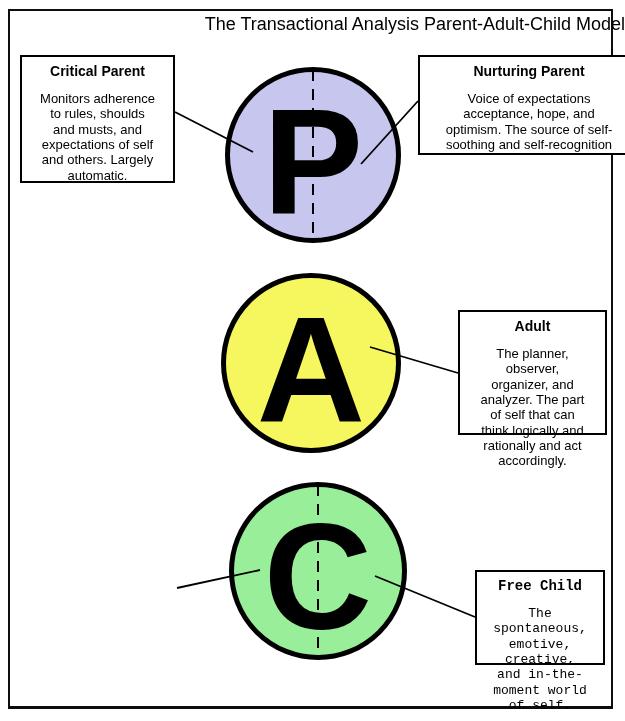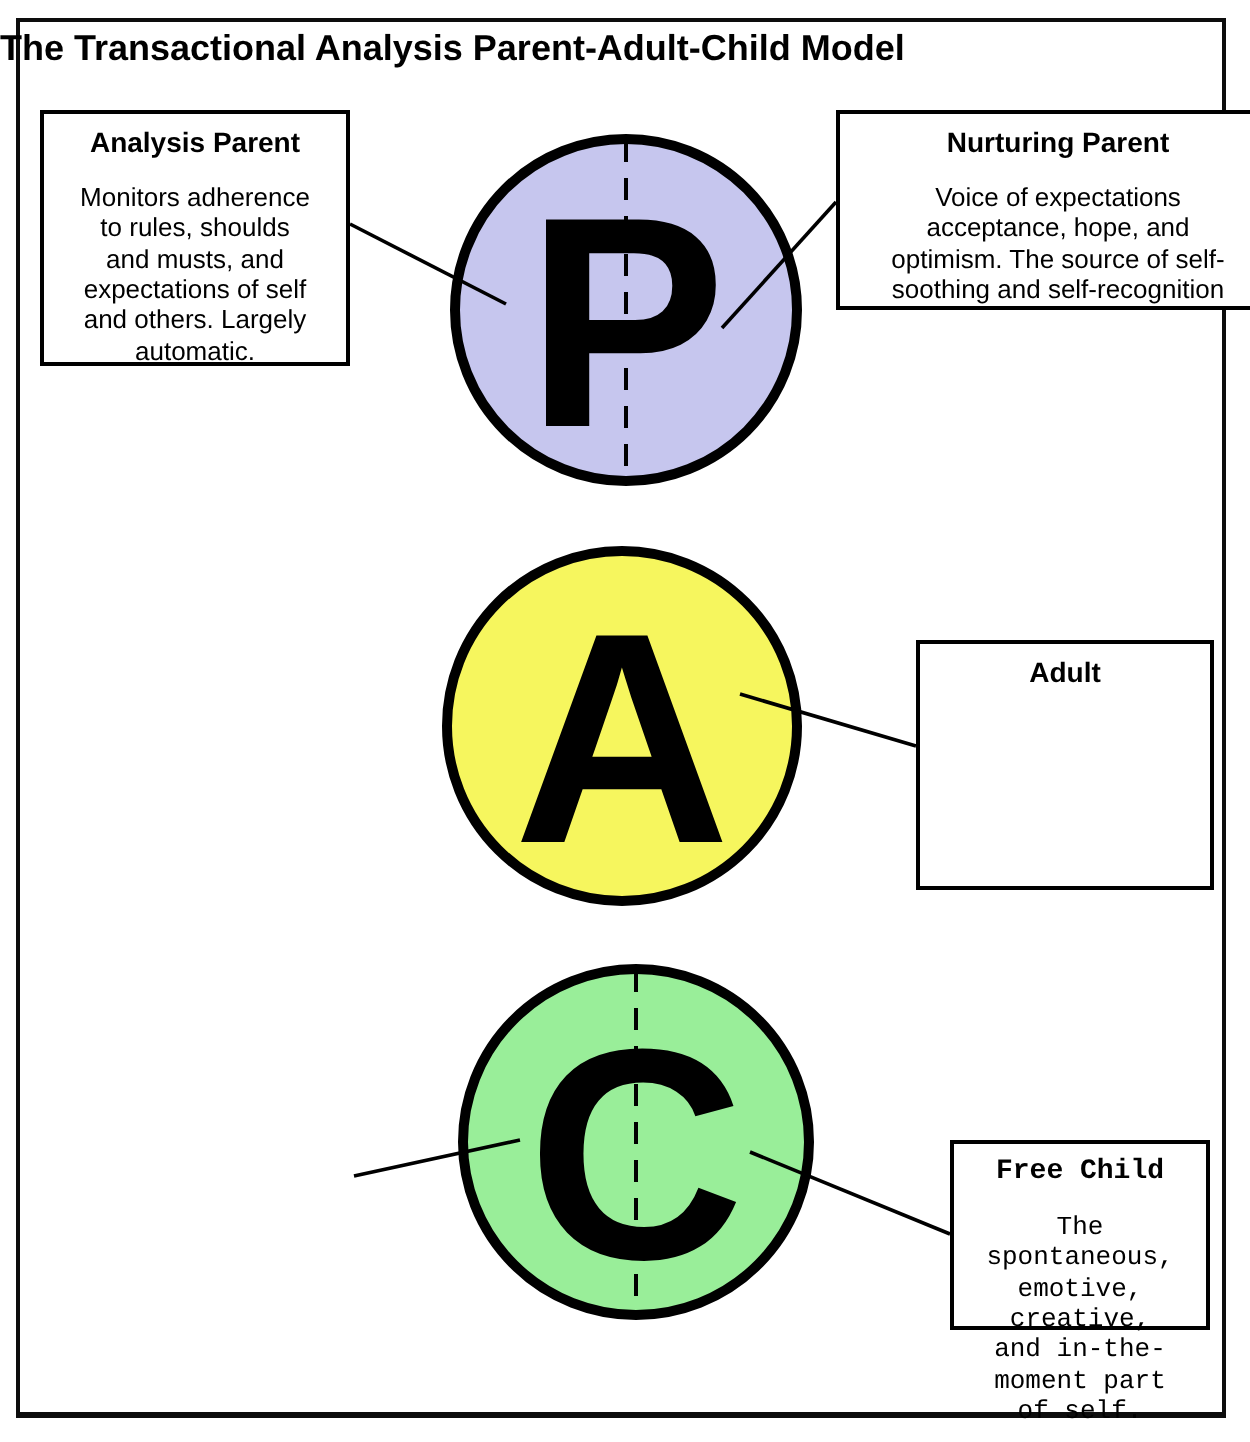--- a/index.html
+++ b/index.html
@@ -6,41 +6,41 @@
   .canvas {
     position:relative; width:625px; height:721px; background:#ffffff;
     font-family:"Liberation Sans", sans-serif; color:#000; overflow:hidden;
   }
   .frame {
     position:absolute; left:8px; top:9px; width:601px; height:695px;
     border:2px solid #0d0d0d; border-bottom-width:3px;
   }
   .title {
     position:absolute; top:14px; left:0; width:100%;
-    text-align:left; font-size:18px; font-weight:bold;
+    text-align:right; font-size:18px; font-weight:normal;
   }
   .circle {
     position:absolute; border-radius:50%; border:5px solid #000;
     box-sizing:border-box; display:flex; align-items:center; justify-content:center;
   }
   .circle .big-letter {
     font-size:150px; font-weight:bold; line-height:1; transform:translateY(6px);
   }
   #circle-parent { left:225px; top:67px;  width:176px; height:176px; }
   #circle-adult  { left:221px; top:273px; width:180px; height:180px; }
   #circle-child  { left:229px; top:482px; width:178px; height:178px; }
   .label-box {
     position:absolute; background:#ffffff; border:2px solid #000;
     box-sizing:border-box; text-align:center; padding:6px 4px 4px 4px;
   }
   .label-box .box-title { font-size:14px; font-weight:bold; margin:0 0 1px 0; }
   .label-box .box-body  { font-size:13px; margin:12px; line-height:1.18; }
   #box-critical  { left:20px;  top:55px;  width:155px; height:128px; }
   #box-nurturing { left:418px; top:55px;  width:222px; height:100px; }
-  #box-adult     { left:458px; top:320px; width:149px; height:125px; }
+  #box-adult     { left:458px; top:310px; width:149px; height:125px; }
   #box-adaptive  { left:20px;  top:507px; width:155px; height:160px; }
   #box-free      { left:475px; top:570px; width:130px; height:95px;font-family:Liberation Mono, monospace;  }
   .overlay { position:absolute; left:0; top:0; pointer-events:none; }
 </style>
 </head>
 <body>
 
 <div class="canvas">
 
   <div class="frame"></div>
@@ -51,33 +51,34 @@
     <span class="big-letter">P</span>
   </div>
   <div class="circle" id="circle-adult" style="background-color: rgb(246, 246, 94);">
     <span class="big-letter">A</span>
   </div>
   <div class="circle" id="circle-child" style="background-color: rgb(153, 238, 153);">
     <span class="big-letter">C</span>
   </div>
 
   <div class="label-box" id="box-critical">
-    <div class="box-title">Analysis Parent</div>
+    <div class="box-title">Critical Parent</div>
     <p class="box-body">Monitors adherence to rules, shoulds and musts, and expectations of self and others. Largely automatic.</p>
   </div>
   <div class="label-box" id="box-nurturing">
     <div class="box-title">Nurturing Parent</div>
     <p class="box-body">Voice of expectations acceptance, hope, and optimism.  The source of self-soothing and self-recognition</p>
   </div>
   <div class="label-box" id="box-adult">
     <div class="box-title">Adult</div>
+    <p class="box-body">The planner, observer, organizer, and analyzer. The part of self that can think logically and rationally and act accordingly.</p>
   </div>
   <div class="label-box" id="box-free">
     <div class="box-title">Free Child</div>
-    <p class="box-body">The spontaneous, emotive, creative, and in-the-moment part of self.</p>
+    <p class="box-body">The spontaneous, emotive, creative, and in-the-moment world of self.</p>
   </div>
 
   <svg class="overlay" width="625" height="721" viewBox="0 0 625 721">
     <line x1="175" y1="112" x2="253" y2="152" stroke="#000" stroke-width="1.8"></line>
     <line x1="418" y1="101" x2="361" y2="164" stroke="#000" stroke-width="1.8"></line>
     <line x1="370" y1="347" x2="458" y2="373" stroke="#000" stroke-width="1.8"></line>
     <line x1="177" y1="588" x2="260" y2="570" stroke="#000" stroke-width="1.8"></line>
     <line x1="375" y1="576" x2="475" y2="617" stroke="#000" stroke-width="1.8"></line>
     <line x1="313" y1="70" x2="313" y2="241" stroke="#000" stroke-width="2" stroke-dasharray="11 8"></line>
     <line x1="318" y1="485" x2="318" y2="658" stroke="#000" stroke-width="2" stroke-dasharray="11 8"></line>

